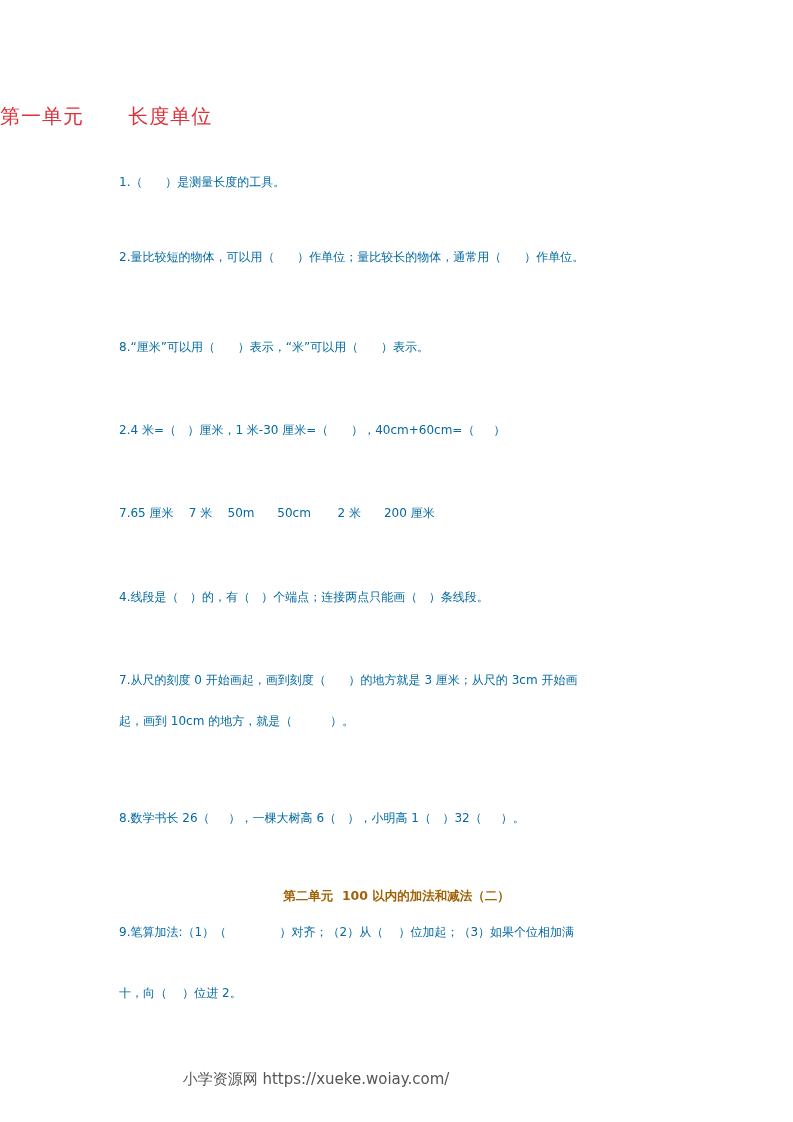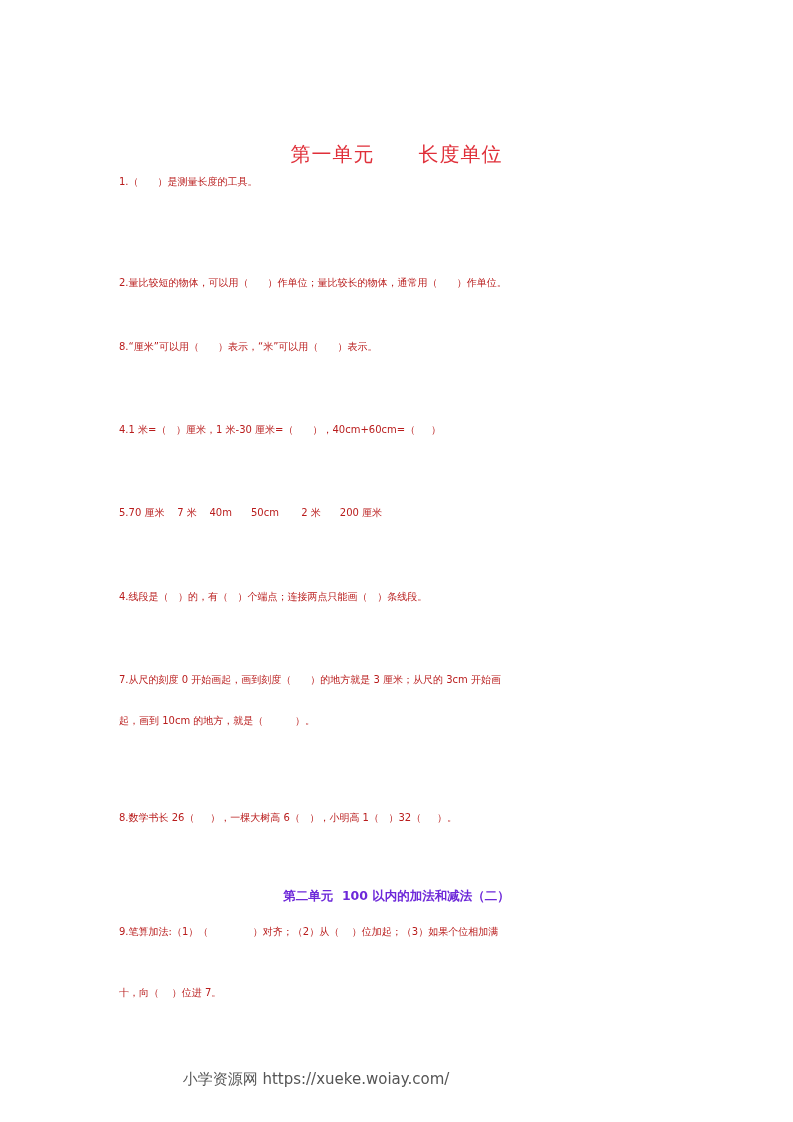--- a/index.html
+++ b/index.html
@@ -1,39 +1,39 @@
 <!DOCTYPE html>
 <html><head>
 <meta charset="utf-8">
 <style>
   html, body { margin: 0; padding: 0; background: #ffffff; }
   body { width: 793px; height: 1122px; position: relative; overflow: hidden;
          font-family: "DejaVu Sans", "Liberation Sans", sans-serif; color: #333333; }
-  .title { position: absolute; top: 103px; left: 0; width: 793px; text-align: center;
+  .title { position: absolute; top: 103px; left: 0; width: 793px; text-align: left;
            font-family: "DejaVu Serif", "Liberation Serif", serif; font-size: 20px;
-           color: #e0303a; white-space: pre; letter-spacing: 1px; margin-top: 38px; }
-  .q { position: absolute; left: 119px; font-size: 10px; line-height: 20px; white-space: pre; color: #b91c1c; }
+           color: #e0303a; white-space: pre; letter-spacing: 1px; }
+  .q { position: absolute; left: 119px; font-size: 12px; line-height: 20px; white-space: pre; color: #0369a1; }
   .sec2 { position: absolute; top: 888px; left: 0; width: 793px; text-align: center;
-          font-size: 12.5px; font-weight: bold; color: #6d28d9; white-space: pre; }
+          font-size: 12.5px; font-weight: bold; color: #a16207; white-space: pre; }
   .footer { position: absolute; top: 1070px; left: 0; width: 632px; text-align: center;
             font-size: 15px; color: #555555; white-space: pre; }
 </style>
 </head>
 <body>
 
 <div class="title">第一单元      长度单位</div>
 
 <div class="q" style="top:172px">1.（      ）是测量长度的工具。</div>
-<div class="q" style="top:273px">2.量比较短的物体，可以用（      ）作单位；量比较长的物体，通常用（      ）作单位。</div>
+<div class="q" style="top:247px">2.量比较短的物体，可以用（      ）作单位；量比较长的物体，通常用（      ）作单位。</div>
 <div class="q" style="top:337px">8.“厘米”可以用（      ）表示，“米”可以用（      ）表示。</div>
-<div class="q" style="top:420px">4.1 米=（   ）厘米，1 米-30 厘米=（      ），40cm+60cm=（     ）</div>
-<div class="q" style="top:503px">5.70 厘米    7 米    40m      50cm       2 米      200 厘米</div>
+<div class="q" style="top:420px">2.4 米=（   ）厘米，1 米-30 厘米=（      ），40cm+60cm=（     ）</div>
+<div class="q" style="top:503px">7.65 厘米    7 米    50m      50cm       2 米      200 厘米</div>
 <div class="q" style="top:587px">4.线段是（   ）的，有（   ）个端点；连接两点只能画（   ）条线段。</div>
 <div class="q" style="top:670px">7.从尺的刻度 0 开始画起，画到刻度（      ）的地方就是 3 厘米；从尺的 3cm 开始画</div>
 <div class="q" style="top:711px">起，画到 10cm 的地方，就是（          ）。</div>
 <div class="q" style="top:808px">8.数学书长 26（     ），一棵大树高 6（   ），小明高 1（   ）32（     ）。</div>
 
 <div class="sec2">第二单元  100 以内的加法和减法（二）</div>
 
 <div class="q" style="top:922px">9.笔算加法:（1）（              ）对齐；（2）从（    ）位加起；（3）如果个位相加满</div>
-<div class="q" style="top:983px">十，向（    ）位进 7。</div>
+<div class="q" style="top:983px">十，向（    ）位进 2。</div>
 
 <div class="footer">小学资源网 https://xueke.woiay.com/</div>
 
 </body></html>

